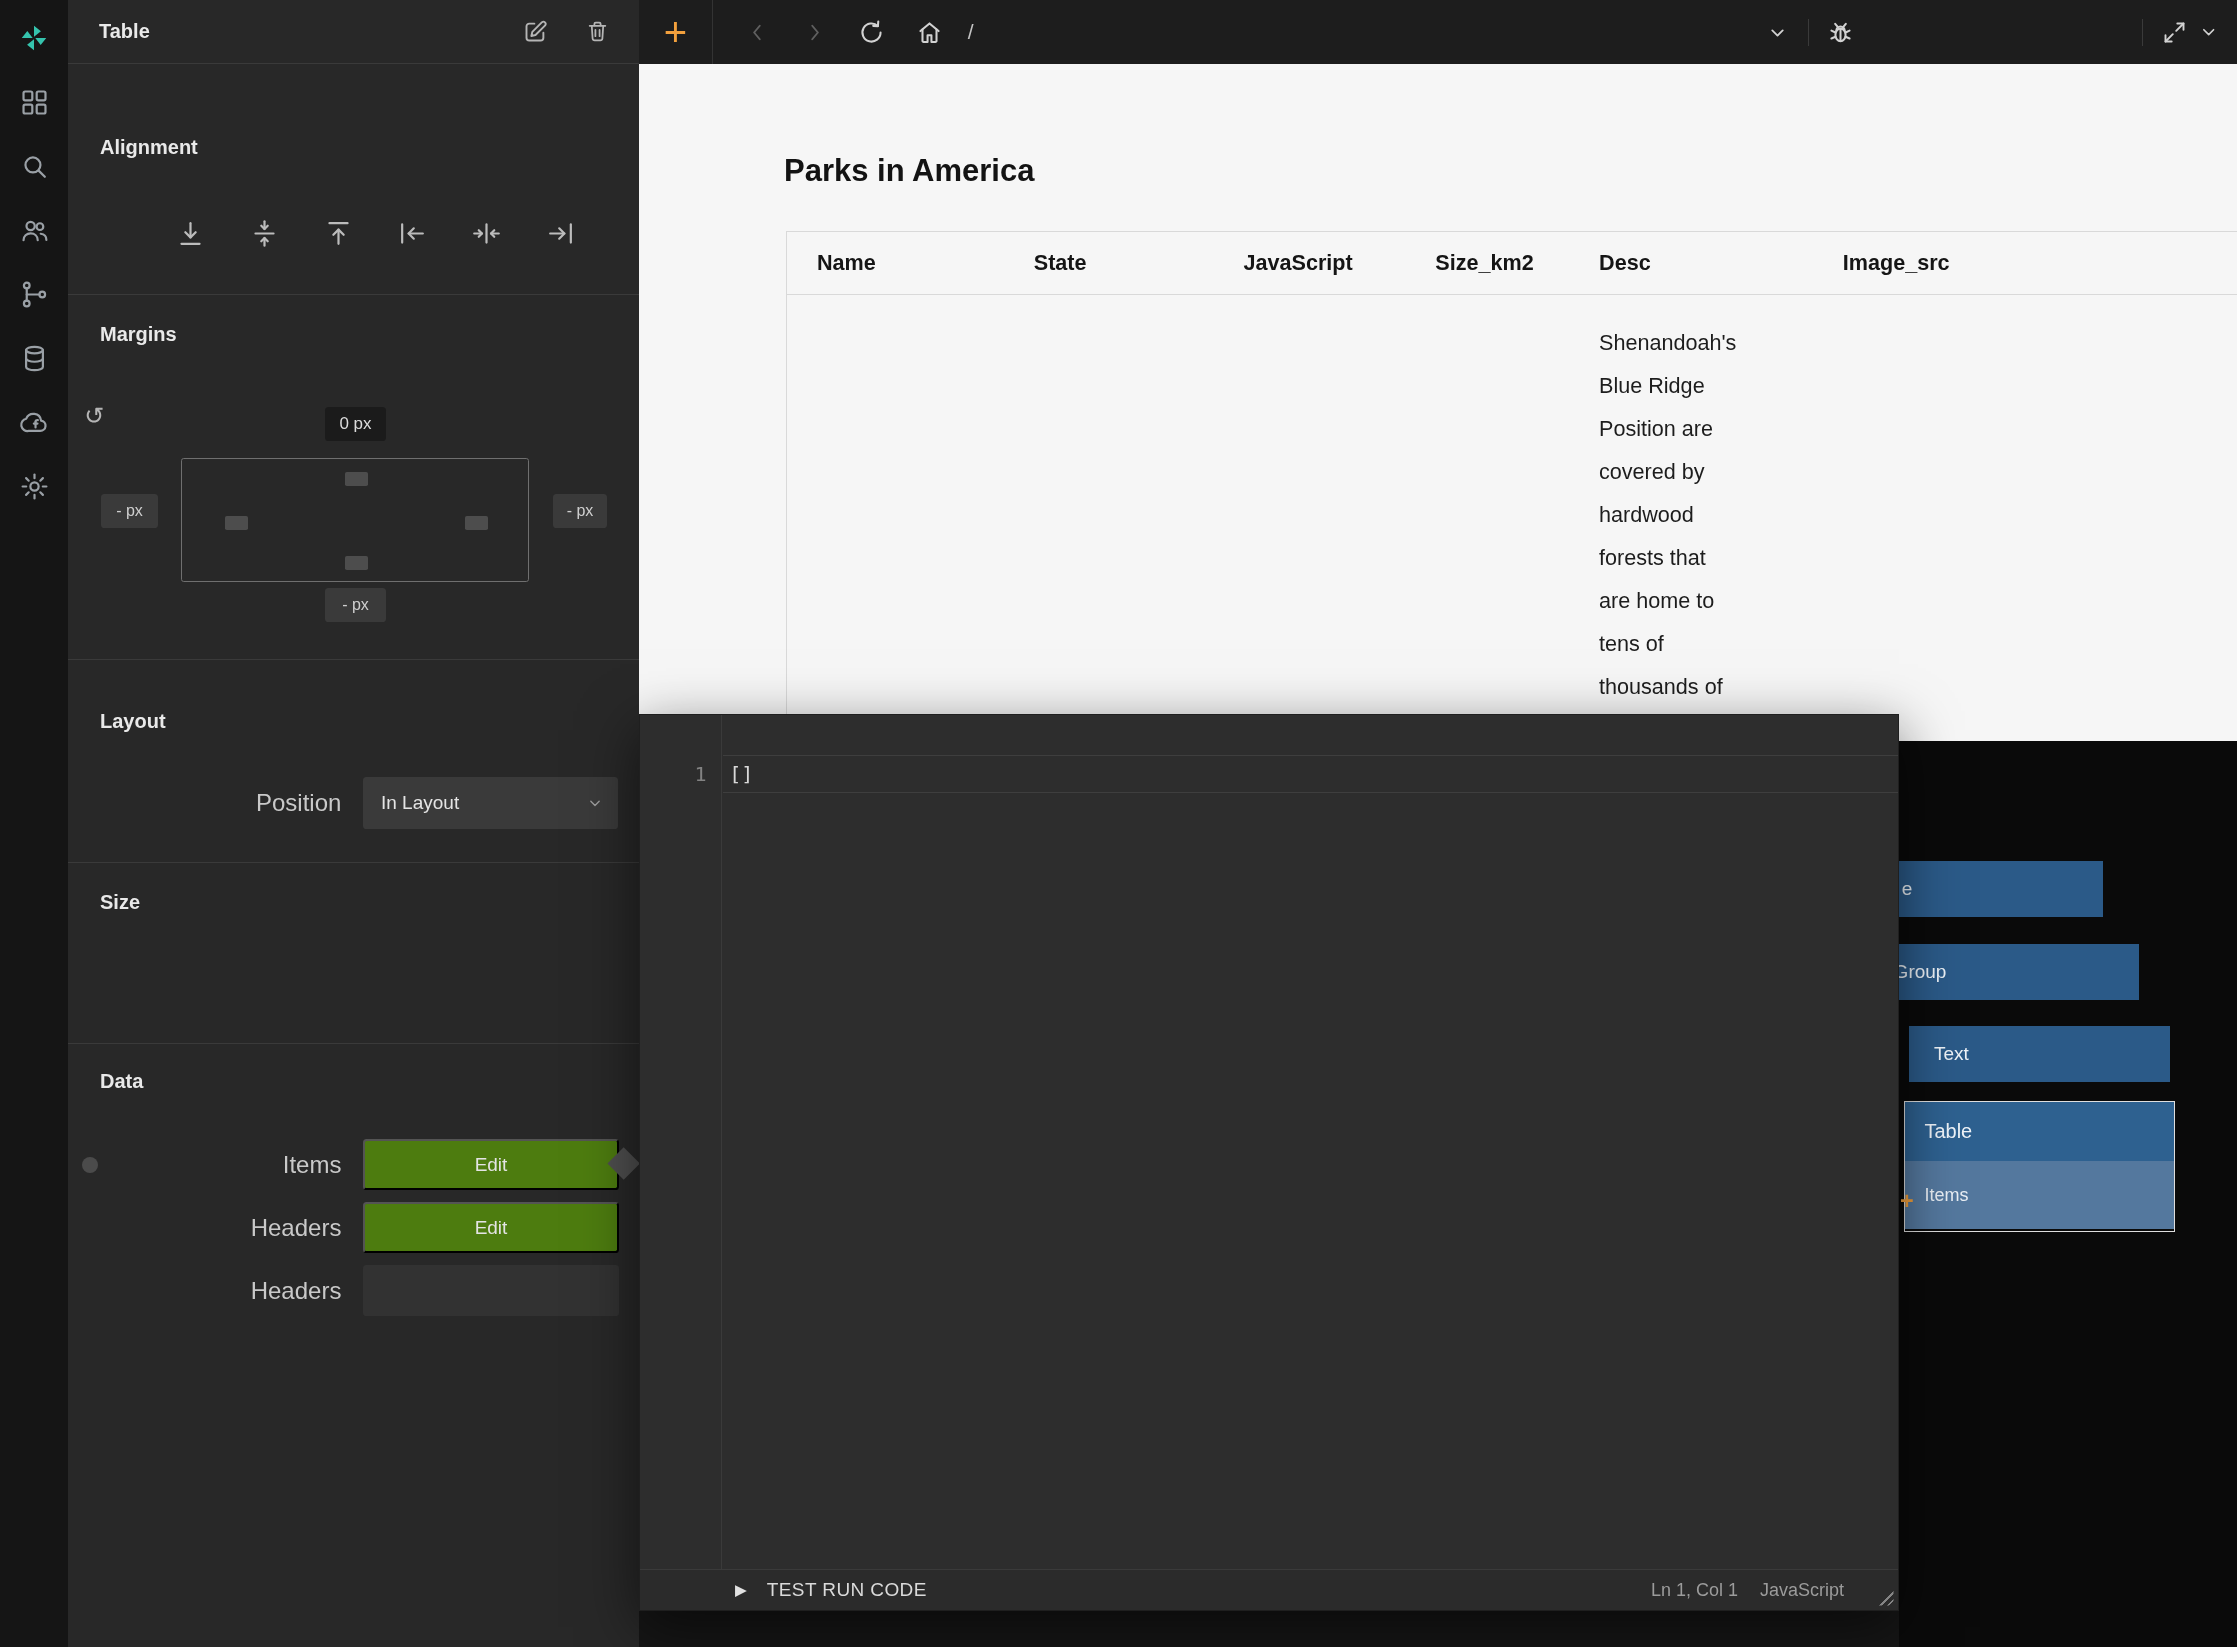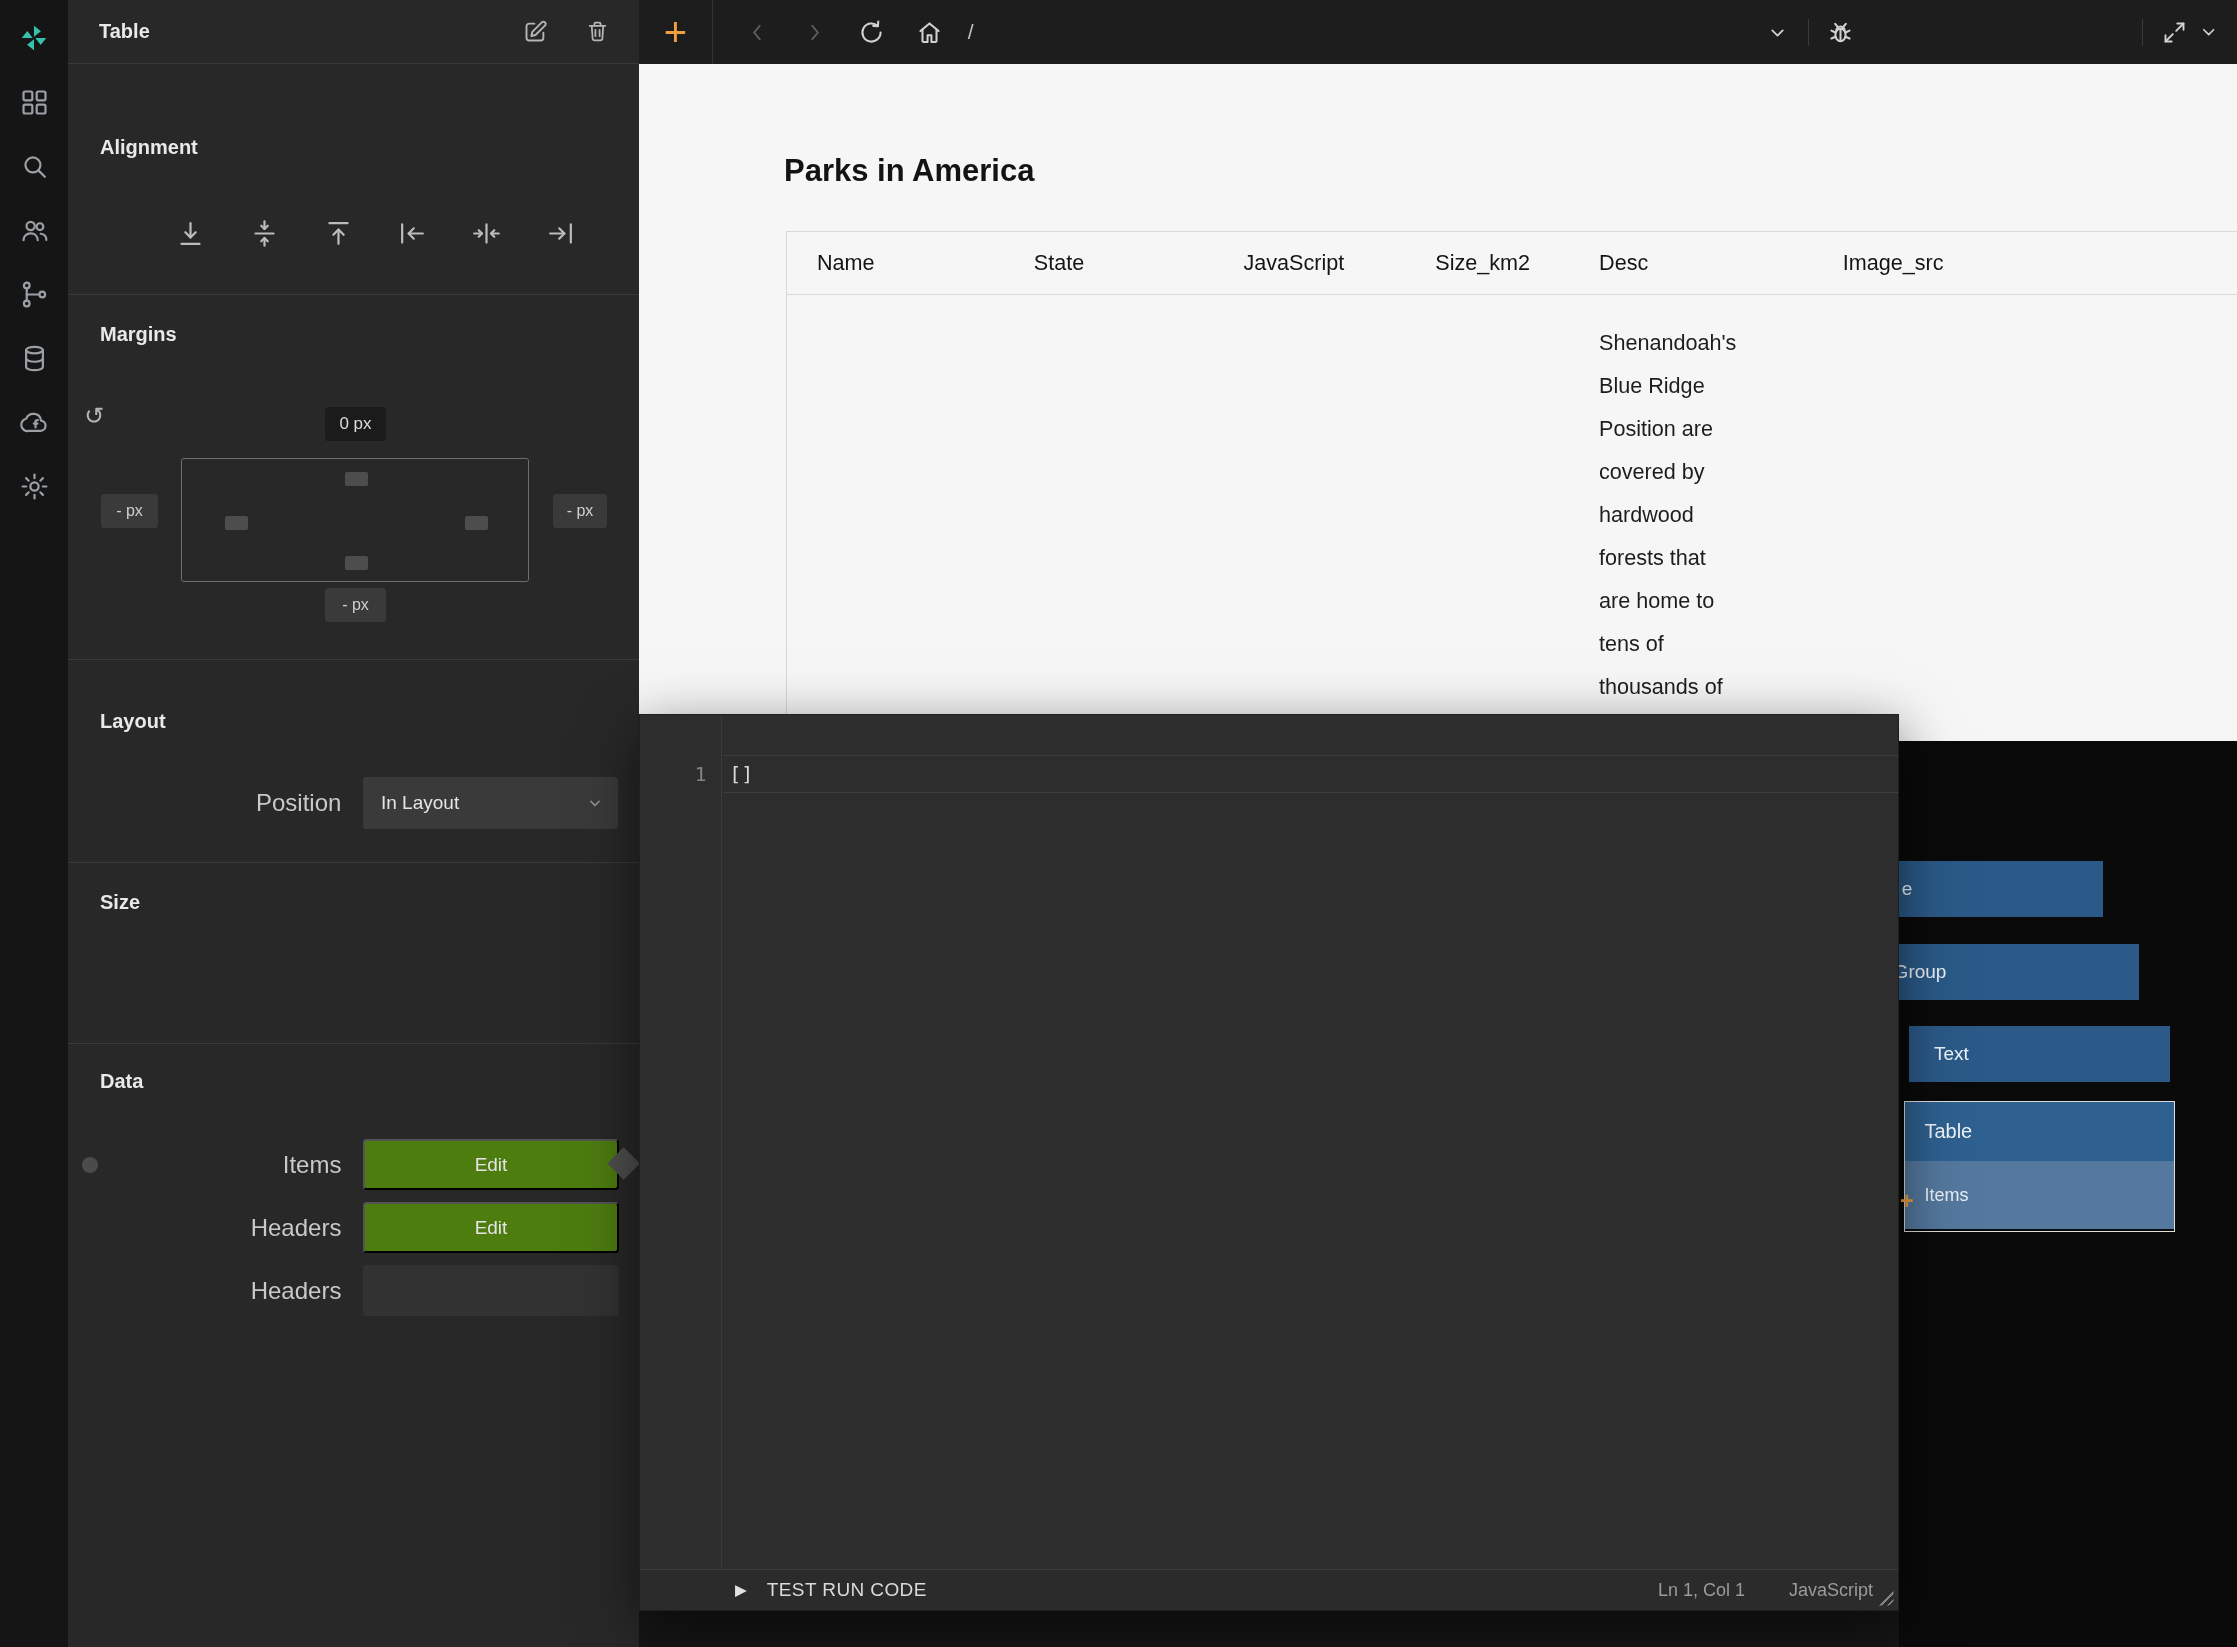--- a/index.html
+++ b/index.html
@@ -59,21 +59,21 @@
   .tb-slash{margin-left:21.6px;color:#c4c4c4;font-size:21px}
   .tb-right{margin-left:auto;display:flex;align-items:center;padding-right:12.6px}
   .tb-div{width:0.9px;height:27px;background:#3a3a3a;margin:0 14.4px}
   .tb-gap{width:270px}
 
   
   #canvas{position:absolute;left:639px;top:64px;width:1599px;height:677px;background:#f6f6f6;overflow:hidden;z-index:5}
   .canvas-title{position:absolute;left:145px;top:89px;font-size:31px;font-weight:700;color:#131313}
   .ptable{position:absolute;left:147px;top:167px;width:1575px;height:509px;border-left:0.9px solid #d9d9d9}
   .pt-head{display:flex;height:64px;border-top:0.9px solid #d9d9d9;border-bottom:0.9px solid #d9d9d9}
-  .pt-h{padding-left:30px;display:flex;align-items:center;font-size:21.6px;font-weight:400;color:#151515}
+  .pt-h{padding-left:30px;display:flex;align-items:center;font-size:21.6px;font-weight:700;color:#151515}
   .c0{width:217px}.c1{width:210px}.c2{width:192px}.c3{width:164px}.c4{width:244px}.c5{width:549px}
   .desc-block{position:absolute;left:812px;top:90px}
   .desc-line{height:43px;line-height:43px;font-size:21.6px;color:#1d1d1d}
 
   
   #sidepanel{position:absolute;left:1899px;top:741px;width:338px;height:906px;background:#0a0a0a;z-index:8}
   .tree-row{position:absolute;height:56px;background:#2b5a88;color:#edf2f7;font-size:19px;display:flex;align-items:center}
   .tr1{left:0;top:120px;width:204px;padding-left:2.7px}
   .tr2{left:0;top:203px;width:240px;overflow:hidden;text-indent:-5.4px}
   .tr3{left:10px;top:285px;width:261px;padding-left:25px}
@@ -86,21 +86,21 @@
   #editor{position:absolute;left:639px;top:714px;width:1260px;height:897px;background:#2d2d2d;z-index:40;box-shadow:0 16px 54px rgba(0,0,0,.55);border:0.9px solid #1f1f1f}
   .code-area{position:absolute;left:0;top:0;right:0;bottom:41px}
   .gutter{position:absolute;left:0;top:0;bottom:0;width:82px;border-right:0.9px solid #3a3a3a}
   .line-num{display:block;text-align:right;padding-right:14.4px;margin-top:40px;font-family:"DejaVu Sans Mono",monospace;font-size:20px;color:#828282;line-height:38px}
   .active-line{position:absolute;left:83px;right:0;top:40px;height:38px;border-top:0.9px solid #3e3e3e;border-bottom:0.9px solid #3e3e3e}
   .code-text{font-family:"DejaVu Sans Mono",monospace;font-size:20px;color:#d8d8d8;line-height:36px;padding-left:6.3px}
   .editor-status{position:absolute;left:0;right:0;bottom:0;height:41px;border-top:0.9px solid #3a3a3a;display:flex;align-items:center;font-size:18px;background:#2b2b2b}
   .run-group{display:flex;align-items:center;gap:20px;margin-left:95px}
   .play{color:#e2e2e2;font-size:15.3px}
   .run-label{color:#dadada;font-size:19px;letter-spacing:0.4px}
-  .status-right{margin-left:auto;display:flex;gap:44px;margin-right:25px;color:#9b9b9b}
+  .status-right{margin-left:auto;display:flex;gap:22px;margin-right:54px;color:#9b9b9b}
   .resize{position:absolute;right:4.5px;bottom:4.5px;width:17px;height:17px;background:repeating-linear-gradient(-45deg,transparent 0 3.6px,#858585 3.6px 5.4px);clip-path:polygon(100% 0,100% 100%,0 100%)}
 </style>
 </head>
 <body>
 
 <nav id="rail">
   <div class="rail-btn">
     <svg class="ic" width="32" height="32" viewBox="0 0 24 24">
         <path fill="#35c3ad" stroke="none" d="M12 11L12 2.8L17.2 7Z M13 12L21.2 12L17 17.2Z M12 13L12 21.2L6.8 17Z M11 12L2.8 12L7 6.8Z"></path>
       </svg>

